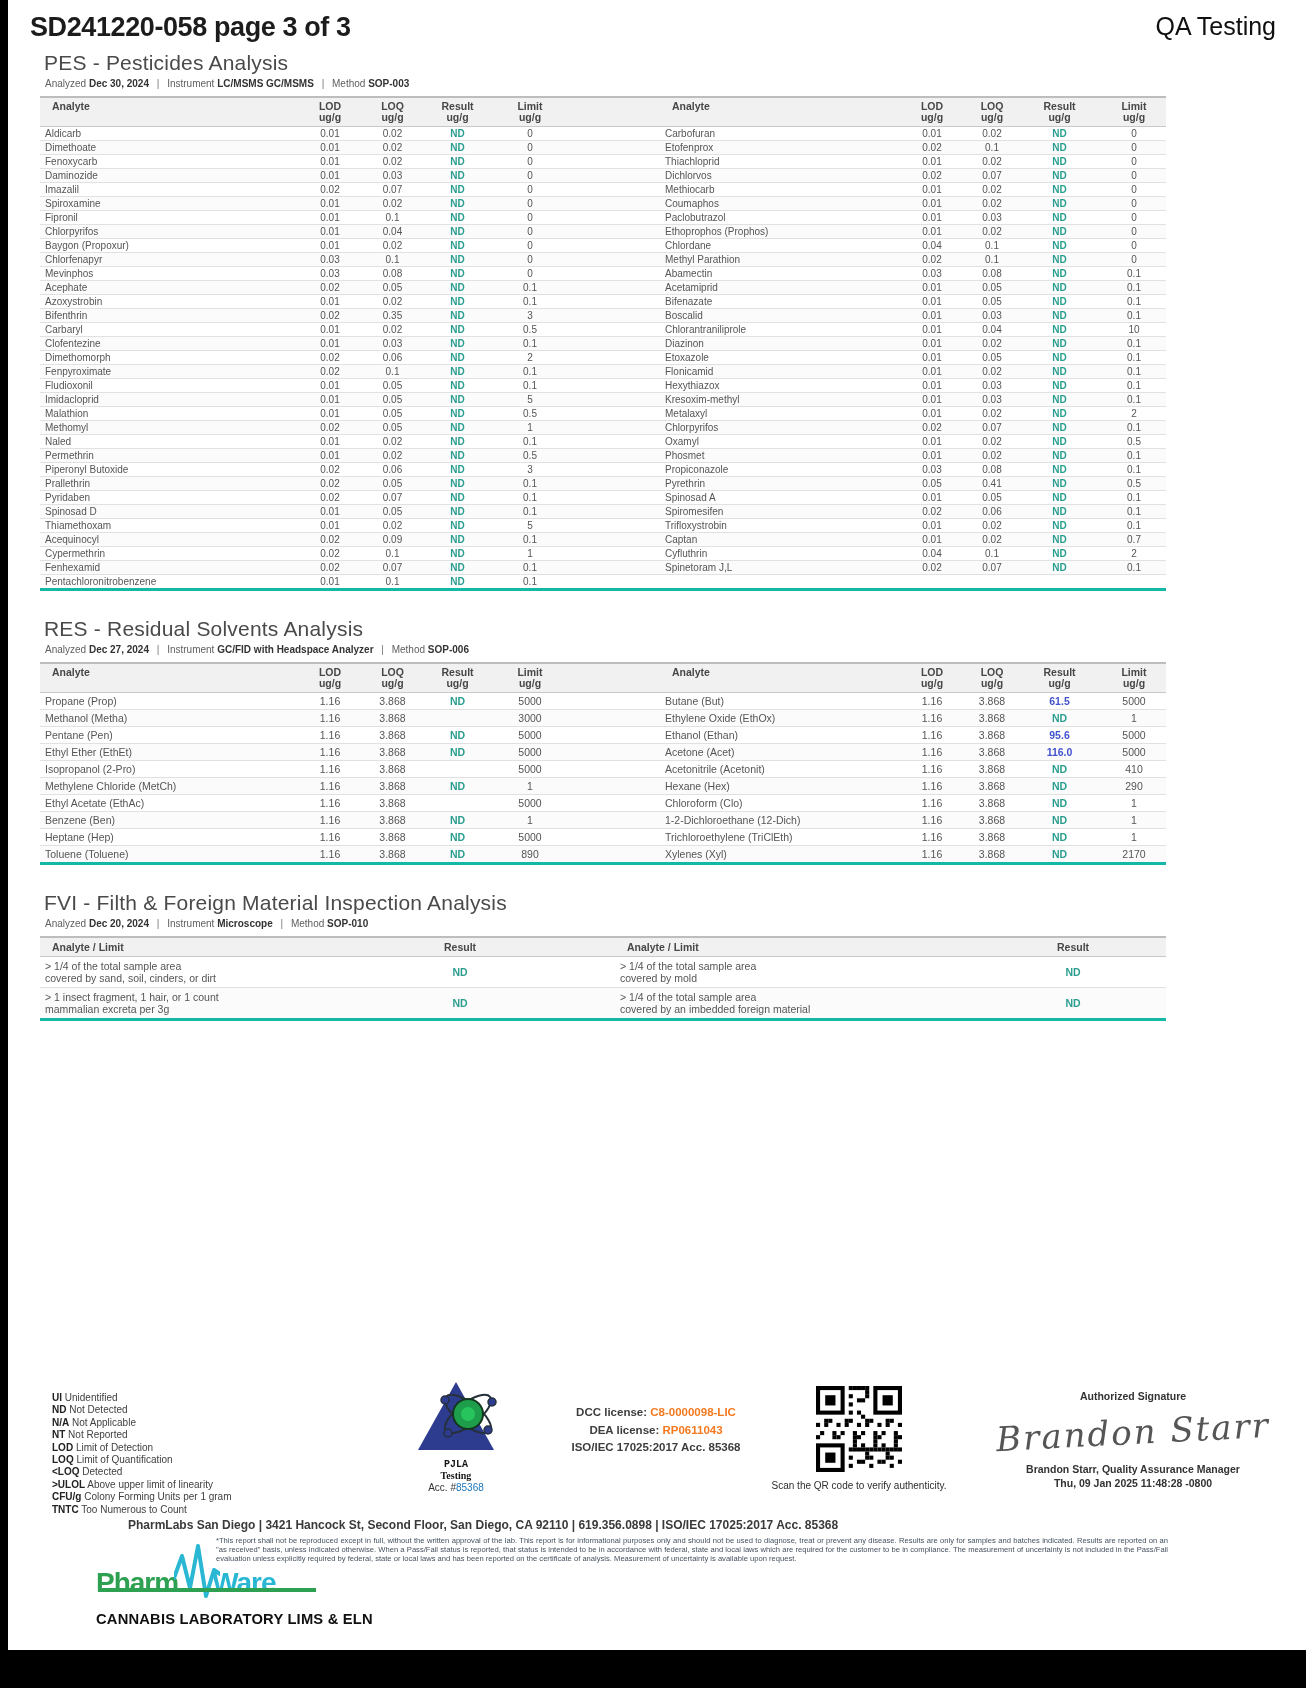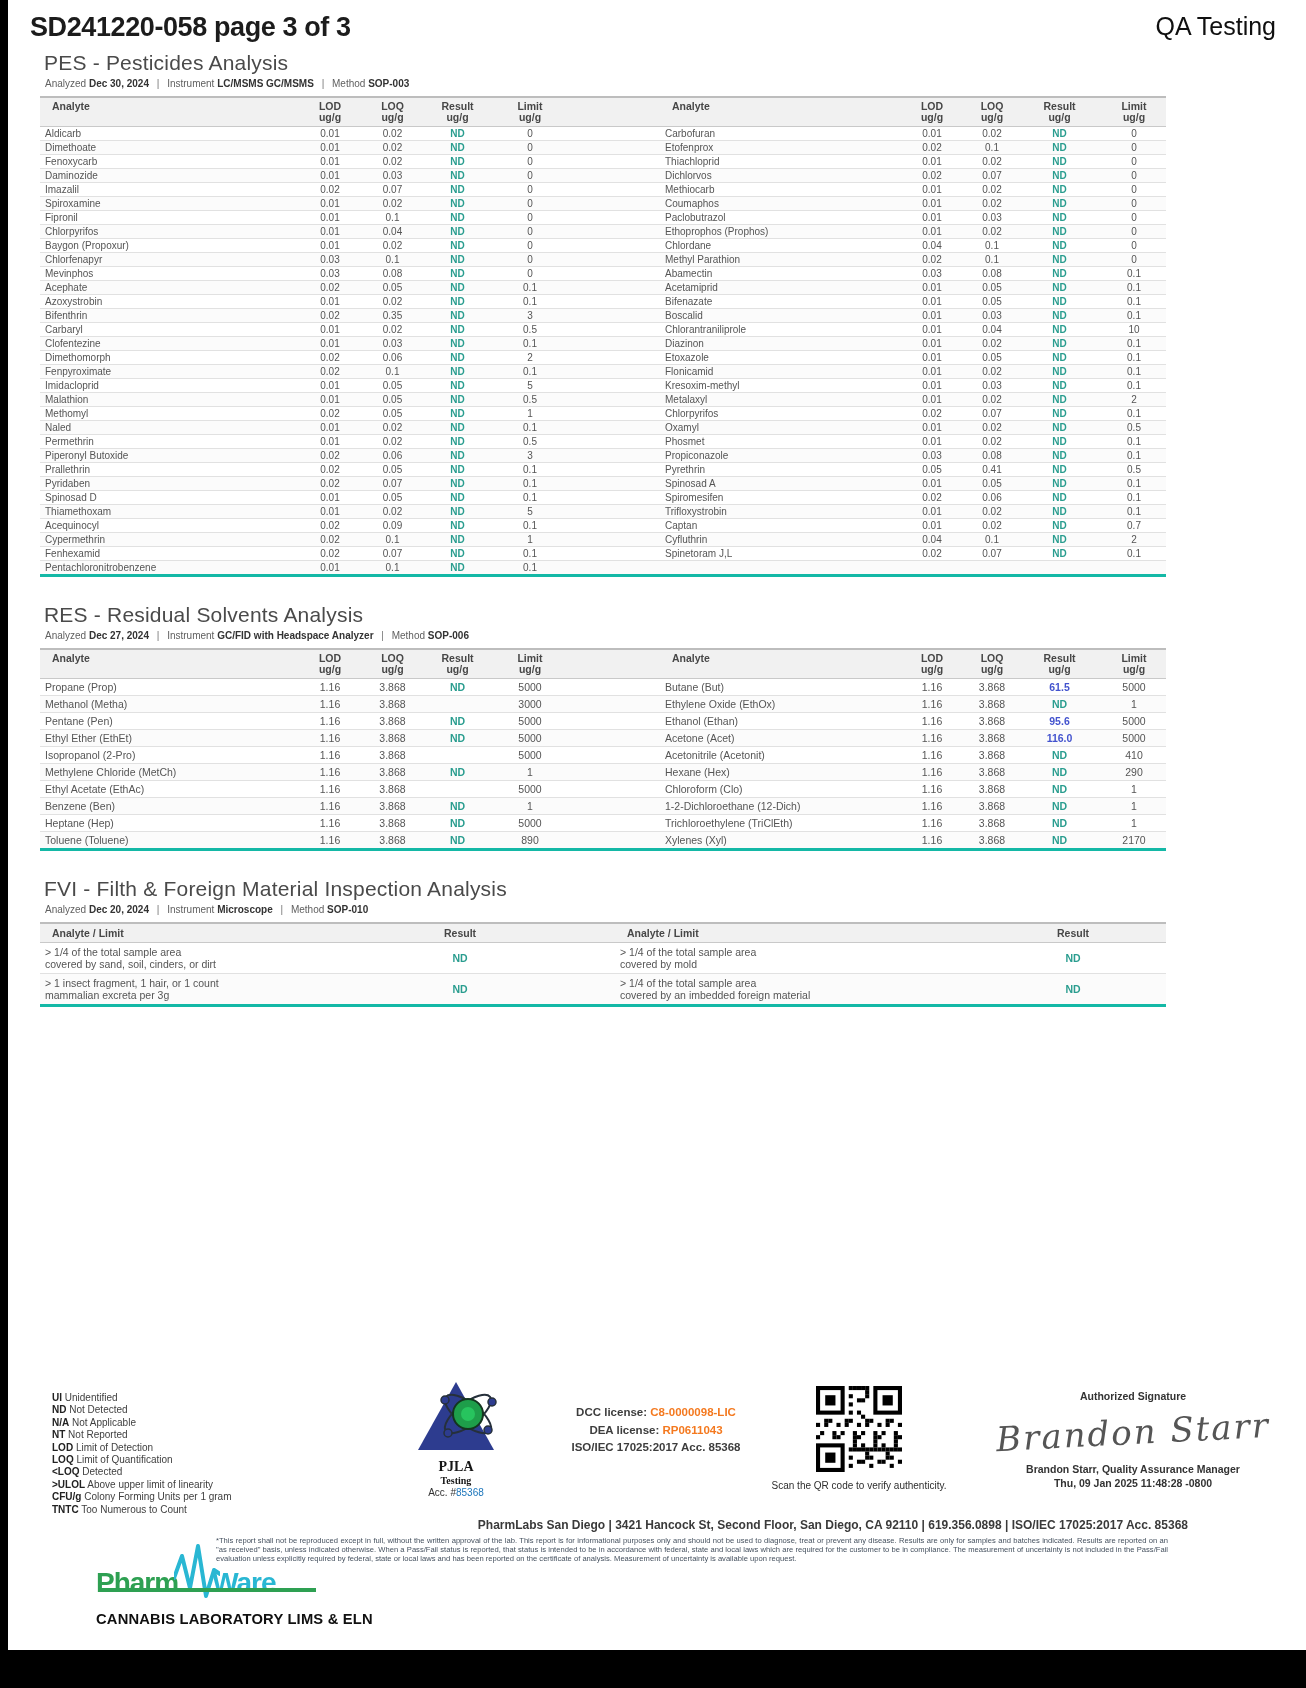--- a/index.html
+++ b/index.html
@@ -34,35 +34,35 @@
   #fvi-table thead th.c-res,#fvi-table td.c-res{text-align:center;}
   .res-nd{color:#2A9D8F;font-weight:bold;}
   .res-loq{color:#F7A51D;font-weight:bold;}
   .res-det{color:#4353CE;font-weight:bold;}
 
   
   .footer{position:absolute;left:0;top:1378px;width:1298px;height:272px;}
   .legend{position:absolute;left:44px;top:14px;font-size:10px;line-height:12.4px;color:#3f3f3f;}
   .legend b{color:#222;}
   .pjla{position:absolute;left:386px;top:0;width:124px;text-align:center;}
-  .pjla-name{font-family:Liberation Serif, serif;font-weight:bold;font-size:14px;color:#151515;margin-top:1px;}
+  .pjla-name{font-family:Liberation Mono, monospace;font-weight:bold;font-size:10px;color:#151515;margin-top:1px;}
   .pjla-testing{font-family:"Liberation Serif",serif;font-weight:bold;font-size:10px;color:#151515;}
   .pjla-acc{font-size:10px;color:#333;margin-top:1px;}
   .pjla-acc .num{color:#1B75BB;}
   .licenses{position:absolute;left:534px;top:26px;width:228px;text-align:center;font-size:11.5px;font-weight:bold;color:#3d3d3d;line-height:17.5px;}
   .licenses .lic-val{color:#F4791F;}
   .qr-wrap{position:absolute;left:808px;top:8px;width:86px;height:86px;}
   .qr-caption{position:absolute;left:706px;top:102px;width:290px;text-align:center;font-size:10px;color:#2e2e2e;}
   .sig{position:absolute;left:975px;top:12px;width:300px;text-align:center;}
   .sig-head{font-size:10.5px;font-weight:bold;color:#333;}
   .sig-script{font-family:"DejaVu Serif",serif;font-style:italic;font-size:34px;color:#555;letter-spacing:2px;
       display:inline-block;transform:rotate(-3deg);margin-top:10px;}
   .sig-line{font-size:10.5px;font-weight:bold;color:#333;line-height:14px;}
   .sig-lines{margin-top:10px;}
-  .address{position:absolute;left:120px;top:140px;width:1060px;text-align:right;font-weight:bold;font-size:12px;color:#3a3a3a;}
+  .address{position:absolute;left:120px;top:140px;width:1060px;text-align:left;font-weight:bold;font-size:12px;color:#3a3a3a;}
   .disclaimer{position:absolute;left:208px;top:159px;width:952px;font-size:7.6px;line-height:8.8px;color:#44505e;text-align:justify;}
 
   .brand{position:absolute;left:88px;top:166px;width:420px;}
   .brand-name{font-size:28px;font-weight:bold;letter-spacing:-1px;position:relative;line-height:46px;}
   .brand-name .pharm{color:#2EA052;}
   .brand-name .ware{color:#29B7D3;}
   .brand-underline{position:absolute;left:2px;top:44px;width:218px;height:4px;background:#2EA052;}
   .brand-pulse{vertical-align:-6px;margin:0 -8px 0 -4px;}
   .brand-sub{font-size:15.5px;font-weight:bold;color:#101010;letter-spacing:0.2px;transform:scaleX(0.95);transform-origin:left;margin-top:4px;}
 </style>
@@ -373,20 +373,33 @@
             <tr>
               <td class="c-an">Fenpyroximate</td>
               <td class="c-num">0.02</td>
               <td class="c-num">0.1</td>
               <td class="c-num res-nd">ND</td>
               <td class="c-num">0.1</td>
               <td class="c-sp"></td>
               <td class="c-an">Flonicamid</td>
               <td class="c-num">0.01</td>
               <td class="c-num">0.02</td>
+              <td class="c-num res-nd">ND</td>
+              <td class="c-num">0.1</td>
+            </tr>
+            <tr>
+              <td class="c-an">Fludioxonil</td>
+              <td class="c-num">0.01</td>
+              <td class="c-num">0.05</td>
+              <td class="c-num res-nd">ND</td>
+              <td class="c-num">0.1</td>
+              <td class="c-sp"></td>
+              <td class="c-an">Hexythiazox</td>
+              <td class="c-num">0.01</td>
+              <td class="c-num">0.03</td>
               <td class="c-num res-nd">ND</td>
               <td class="c-num">0.1</td>
             </tr>
             <tr>
               <td class="c-an">Imidacloprid</td>
               <td class="c-num">0.01</td>
               <td class="c-num">0.05</td>
               <td class="c-num res-nd">ND</td>
               <td class="c-num">5</td>
               <td class="c-sp"></td>

